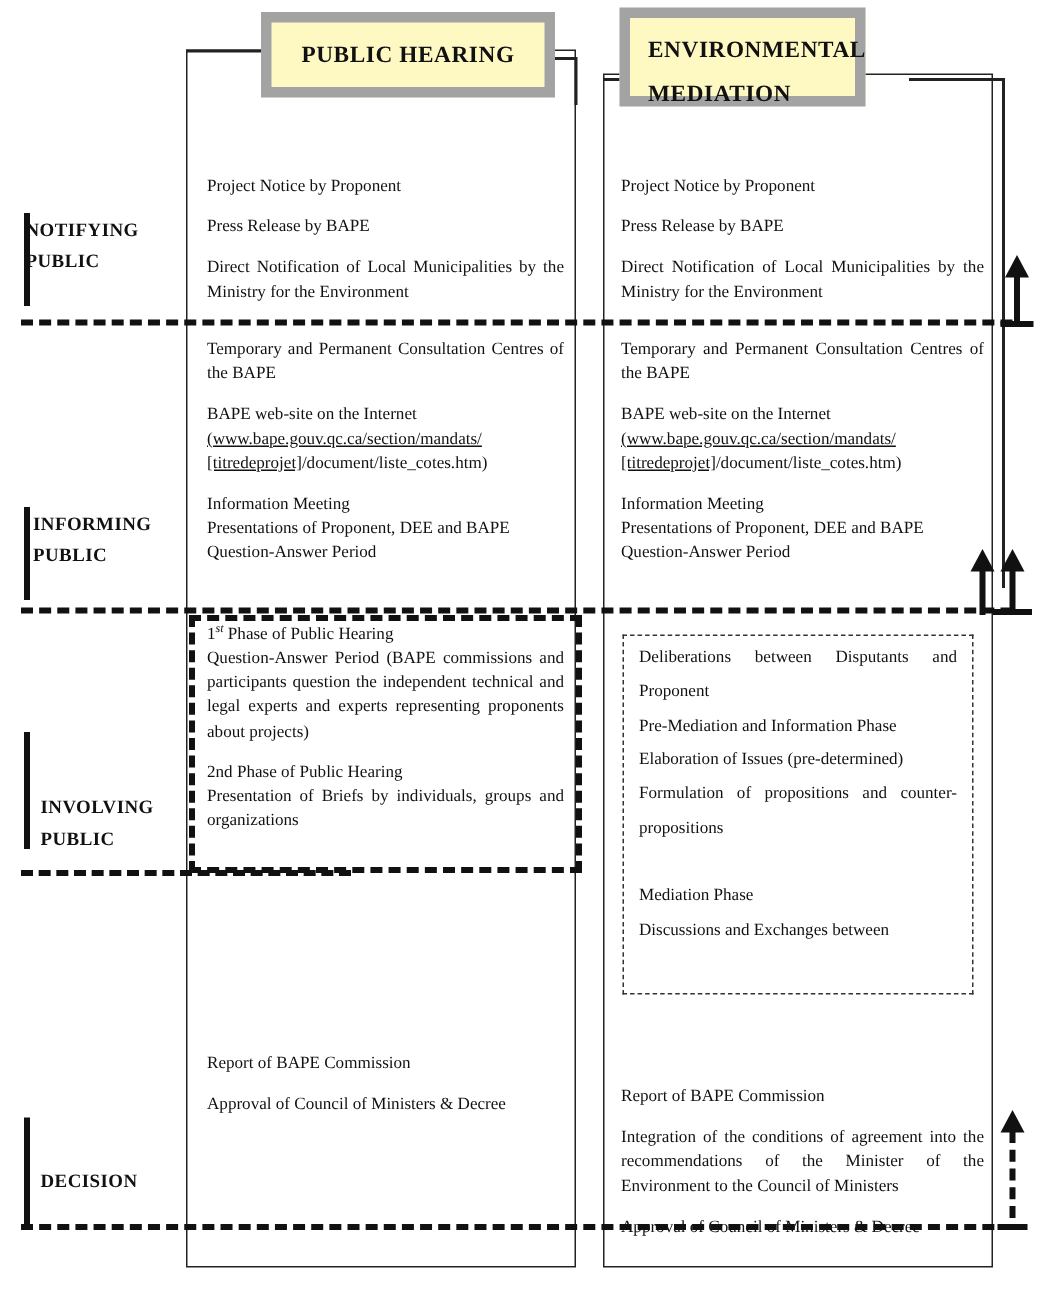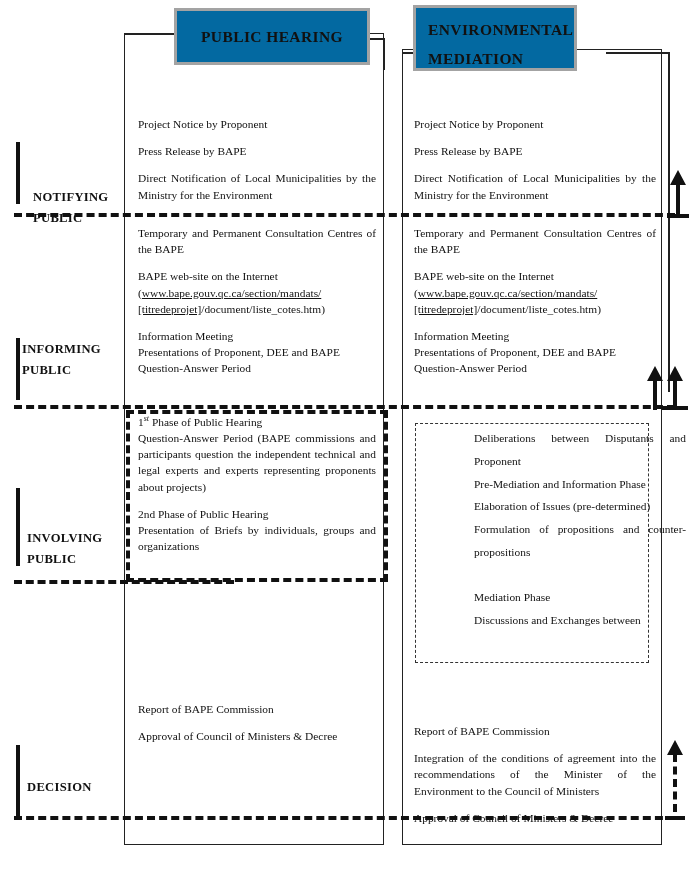--- a/index.html
+++ b/index.html
@@ -11,22 +11,22 @@
     width: 693px; height: 870px;
     position: relative;
     font-family: "Liberation Serif", "DejaVu Serif", serif;
     color: #111;
     overflow: hidden;
   }
 
   
   .hdr-box {
     position: absolute;
-    border: 3px solid #a3a3a3;
-    background: #0369a1;
+    border: 7px solid #a3a3a3;
+    background: #fef9c3;
     z-index: 40;
     font-weight: bold;
     font-size: 15.5px;
     letter-spacing: .4px;
   }
   #hdr-ph {
     left: 174px; top: 8px; width: 196px; height: 57px;
     display: flex; align-items: center; justify-content: center;
     text-align: center;
   }
@@ -153,21 +153,21 @@
 
 <div class="rail" style="left:383px; top:40px; width:2px; height:30px;"></div>
 <div class="rail" style="left:370px; top:38px; width:15px; height:2px;"></div>
 <div class="rail" style="left:124px; top:33px; width:52px; height:2px;"></div>
 
 <div class="rail" style="left:402px; top:52px; width:14px; height:2px;"></div>
 <div class="rail" style="left:606px; top:52px; width:64px; height:2px;"></div>
 <div class="rail" style="left:668px; top:52px; width:2px; height:340px;"></div>
 
 <div class="stage-bracket" style="left:16px; top:142px; height:62px;"></div>
-<div class="stage" style="left:33px; top:143px;margin-top:44px;">NOTIFYING
+<div class="stage" style="left:17px; top:143px;">NOTIFYING
 PUBLIC</div>
 
 <div class="stage-bracket" style="left:16px; top:338px; height:62px;"></div>
 <div class="stage" style="left:22px; top:339px;">INFORMING
 PUBLIC</div>
 
 <div class="stage-bracket" style="left:16px; top:488px; height:78px;"></div>
 <div class="stage" style="left:27px; top:500px;margin-top:28px;">INVOLVING
 PUBLIC</div>
 
@@ -243,21 +243,21 @@
 <div class="tblock" style="left:414px; top:225px; width:242px;">
   <p class="just">Temporary and Permanent Consultation Centres of the BAPE</p>
   <p class="gap">BAPE web-site on the Internet</p>
   <p class="lnk">(www.bape.gouv.qc.ca/section/mandats/</p>
   <p><span class="lnk">[titredeprojet]</span>/document/liste_cotes.htm)</p>
   <p class="gap">Information Meeting</p>
   <p>Presentations of Proponent, DEE and BAPE</p>
   <p>Question-Answer Period</p>
 </div>
 
-<div class="tblock loose" style="left:426px; top:427px; width:212px;margin-left:48px;">
+<div class="tblock loose" style="left:426px; top:427px; width:212px;">
   <p class="just">Deliberations between Disputants and Proponent</p>
   <p>Pre-Mediation and Information Phase</p>
   <p class="just">Elaboration of Issues (pre-determined)</p>
   <p class="just">Formulation of propositions and counter-propositions</p>
   <p style="margin-top:22px;">Mediation Phase</p>
   <p class="just">Discussions and Exchanges between</p>
 </div>
 
 <div class="tblock" style="left:414px; top:723px; width:242px;">
   <p>Report of BAPE Commission</p>

